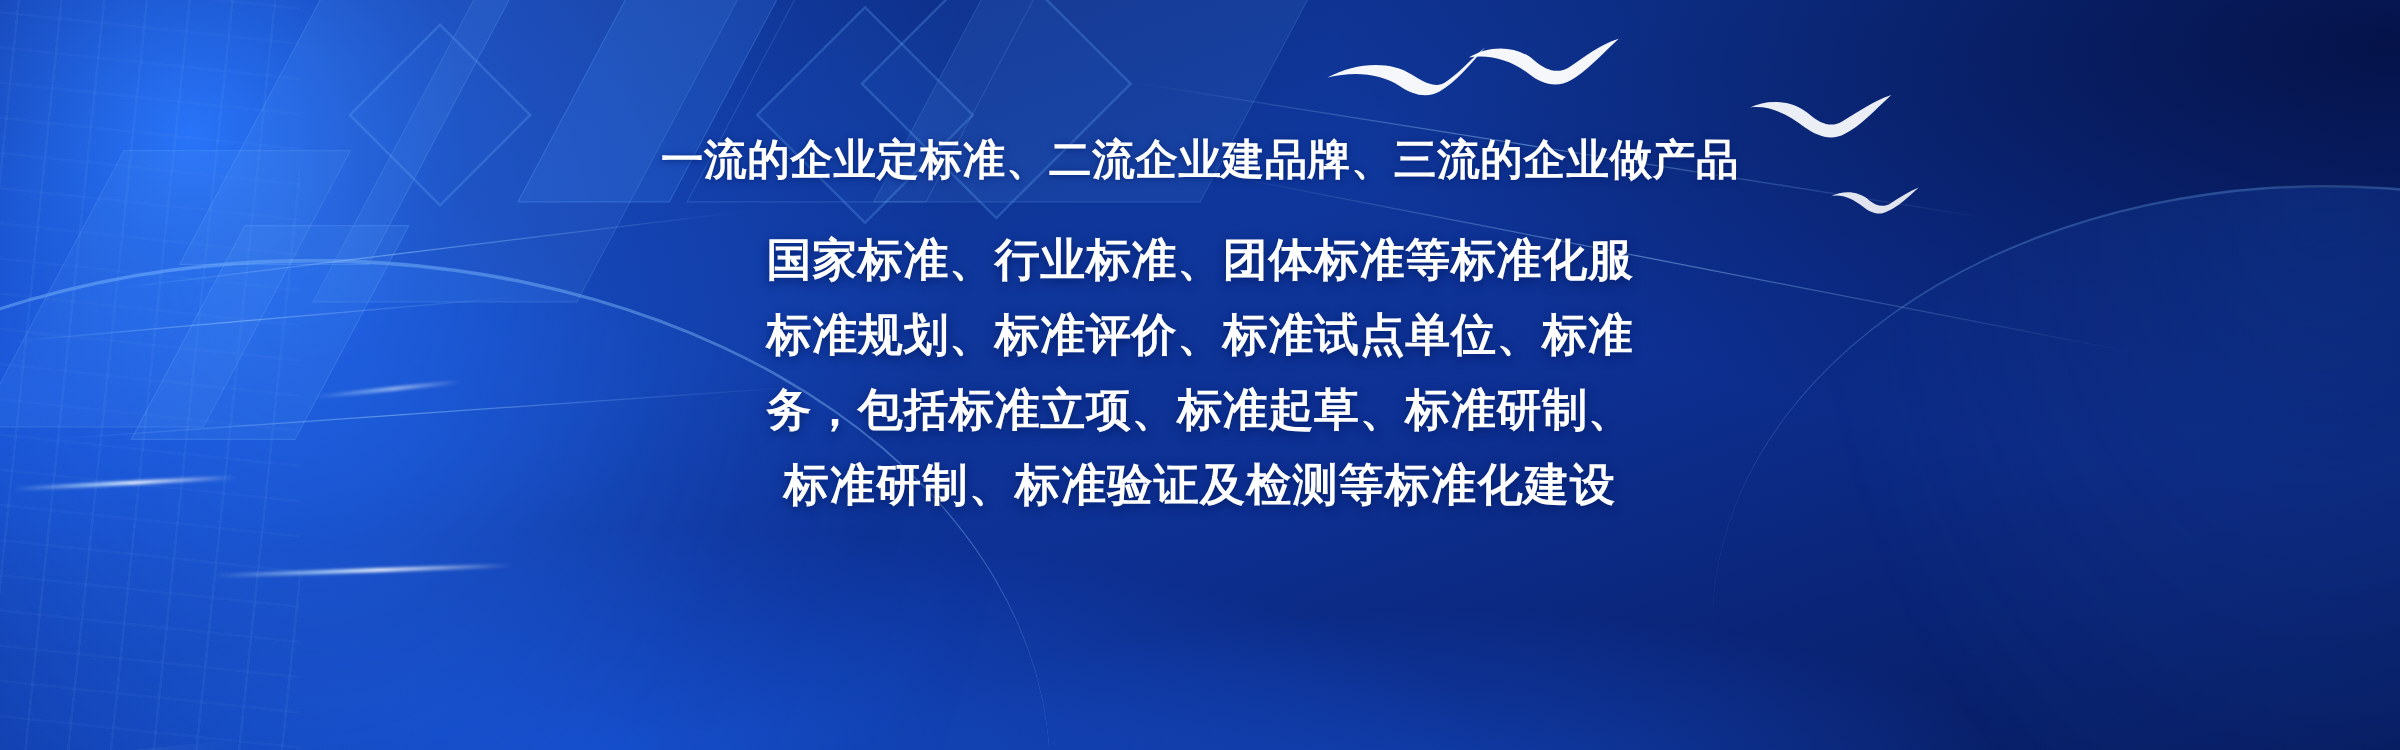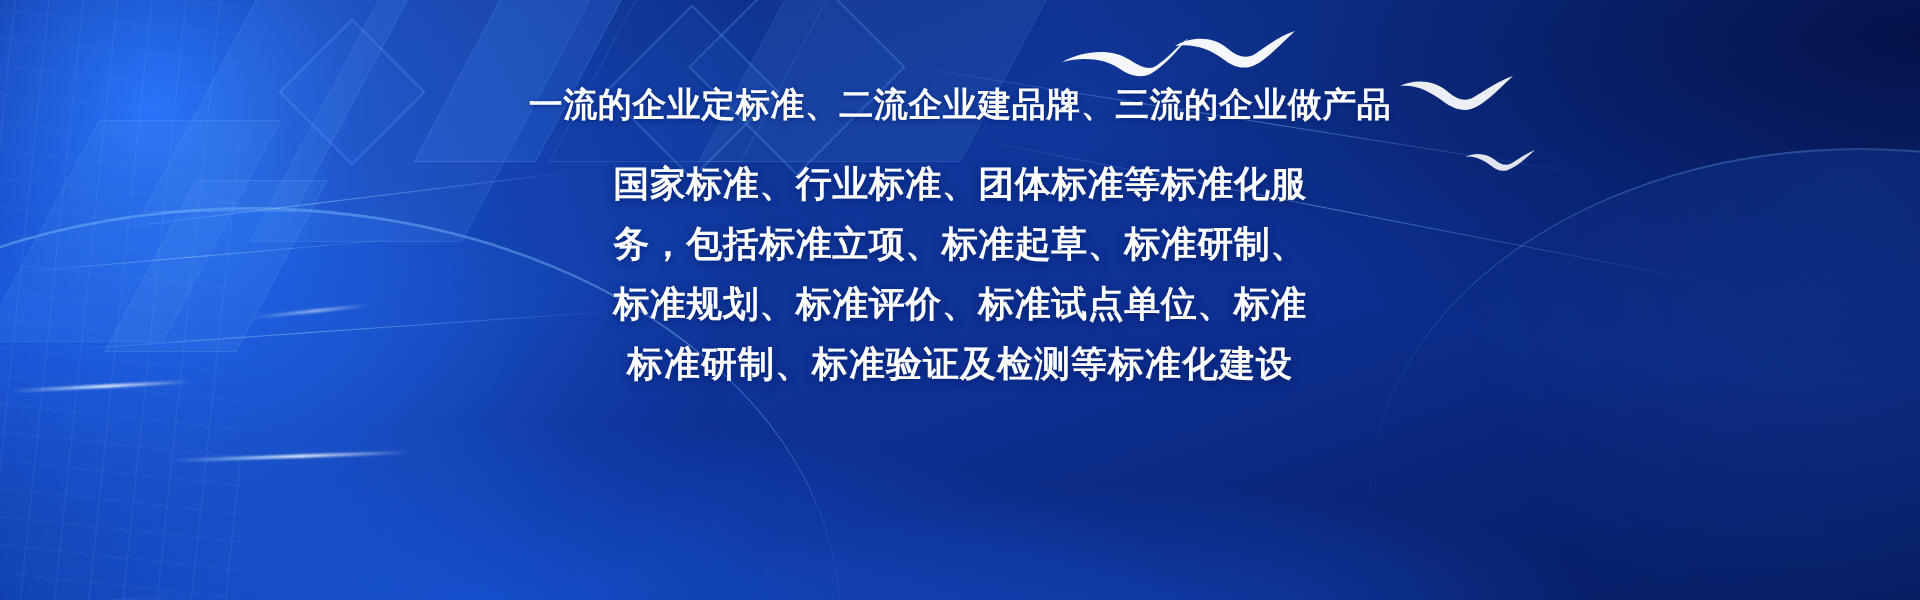--- a/index.html
+++ b/index.html
@@ -152,21 +152,21 @@
   .content {
     position: absolute;
     inset: 0;
     display: flex;
     flex-direction: column;
     align-items: center;
     z-index: 20;
   }
 
   .headline-sub {
-    margin-top: 85px;
+    margin-top: 109px;
     font-size: 34px;
     line-height: 1.15;
     font-weight: 700;
     color: #ffffff;
     letter-spacing: 0.5px;
     text-shadow: 0 1px 5px rgba(0,30,110,0.75);
     white-space: nowrap;
   }
 
   .headline-main {
@@ -248,19 +248,19 @@
                C 61 8, 53 16, 45 19 C 38 23, 31 20, 25 15 C 17 9, 8 5, 0 7 Z" fill="#ffffff" opacity="0.88"></path>
     </svg>
   </div>
 
   <div class="content">
 
     <div class="headline-sub">一流的企业定标准、二流企业建品牌、三流的企业做产品</div>
 
     <div class="headline-main">
       <span class="ln">国家标准、行业标准、团体标准等标准化服</span>
+      <span class="ln">标准规划、标准评价、标准试点单位、标准</span>
       <span class="ln">务，包括标准立项、标准起草、标准研制、</span>
-      <span class="ln">标准规划、标准评价、标准试点单位、标准</span>
       <span class="ln">标准研制、标准验证及检测等标准化建设</span>
     </div>
 
   </div>
 </div>
 
 </body></html>

